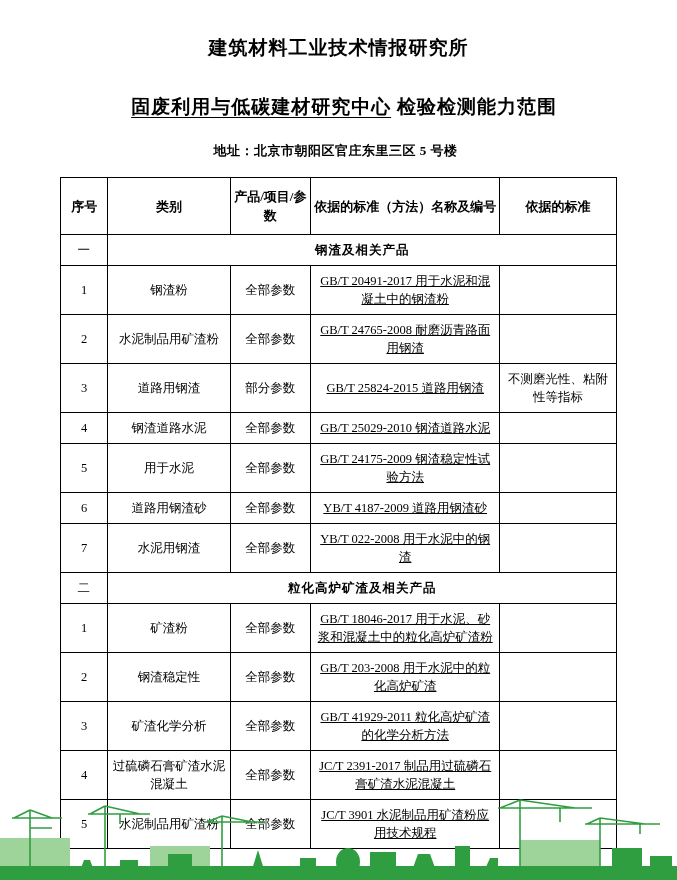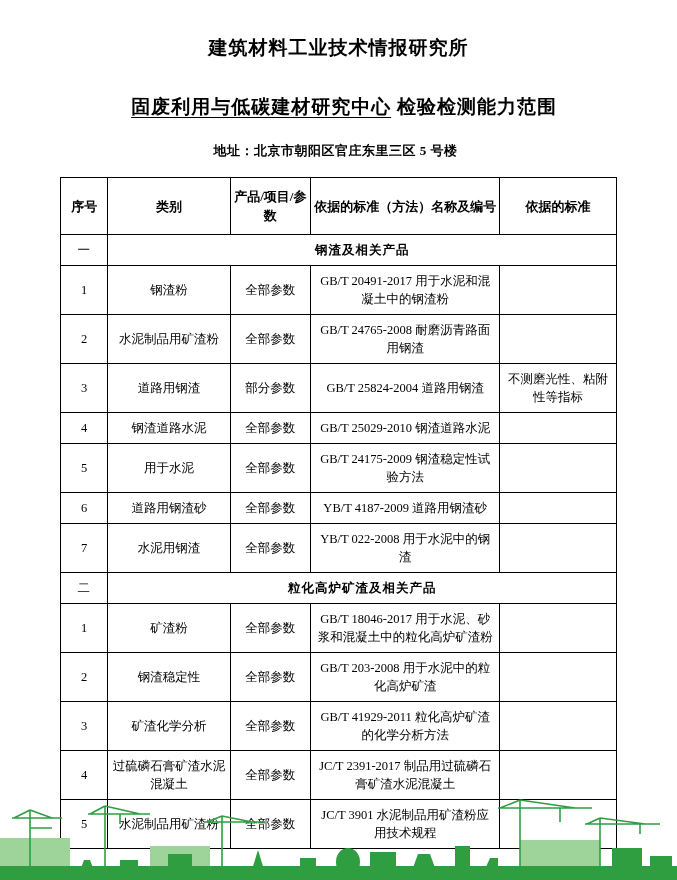--- a/index.html
+++ b/index.html
@@ -76,20 +76,21 @@
     line-height: 19px;
   }
   .col-no    { width: 8.5%; }
   .col-cat   { width: 22%; }
   .col-param { width: 14.5%; }
   .col-std   { width: 34%; }
   .col-limit { width: 21%; }
   td.std-cell {
     text-align: center;
     line-height: 19px;
+    text-decoration: underline;
   }
   td.section-head {
     font-weight: bold;
     letter-spacing: 1px;
     padding: 9px 4px;
   }
   td.section-no {
     letter-spacing: 1px;
   }
   .footer-art {
@@ -149,21 +150,21 @@
         <td>2</td>
         <td>水泥制品用矿渣粉</td>
         <td>全部参数</td>
         <td class="std-cell">GB/T 24765-2008 耐磨沥青路面用钢渣</td>
         <td></td>
       </tr>
       <tr>
         <td>3</td>
         <td>道路用钢渣</td>
         <td>部分参数</td>
-        <td class="std-cell">GB/T 25824-2004 道路用钢渣</td>
+        <td class="std-cell">GB/T 25824-2015 道路用钢渣</td>
         <td>不测磨光性、粘附性等指标</td>
       </tr>
       <tr>
         <td>4</td>
         <td>钢渣道路水泥</td>
         <td>全部参数</td>
         <td class="std-cell">GB/T 25029-2010 钢渣道路水泥</td>
         <td></td>
       </tr>
       <tr>

